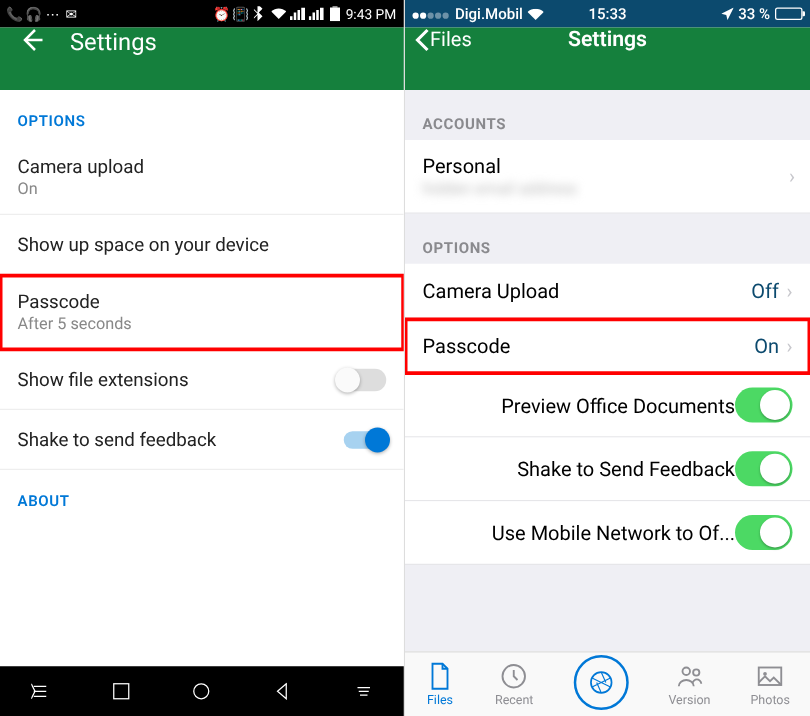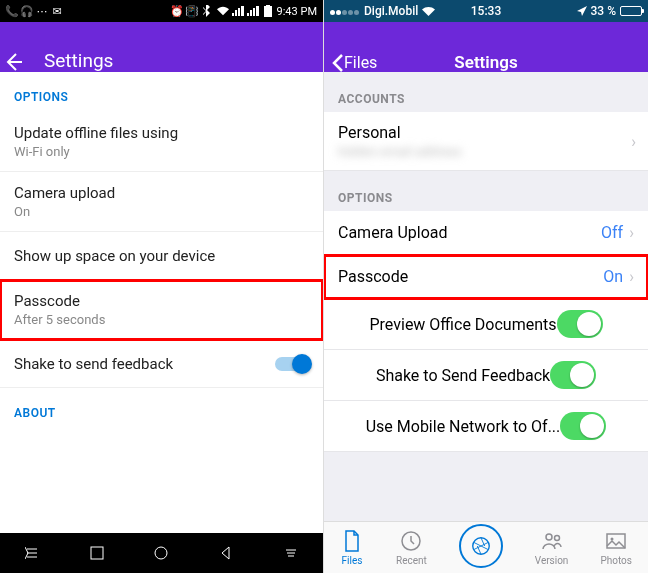--- a/index.html
+++ b/index.html
@@ -13,42 +13,42 @@
 .statusbar-a .sl { display:flex; gap:3px; }
 .statusbar-a .sr { display:flex; gap:3px; align-items:center; }
 .sicon { width:12px; height:12px; display:inline-flex; align-items:center; justify-content:center; }
 
 
 .statusbar-i { background: #0c4a6e; color: #fff; height: 22px; display: flex; justify-content: space-between; align-items: center; padding: 0 6px; font-size: 12px; font-weight:500; }
 .statusbar-i .sc { position:absolute; left:0; right:0; text-align:center; }
 .statusbar-i .sl, .statusbar-i .sr { display:flex; gap:4px; align-items:center; z-index:1; }
 
 
-.header { background: #6d28d9; color: #fff; height: 50px; display: flex; align-items: flex-end; padding: 0 4px; }
+.header { background: #15803d; color: #fff; height: 50px; display: flex; align-items: flex-start; padding: 0 16px; }
 .header-a .back { margin-right: 20px; }
 .header-a .title { font-size: 19px; font-weight: 400; }
 .header-i { justify-content: center; position: relative; }
 .header-i .back { position: absolute; left: 8px; display:flex; align-items:center; font-size:16px; }
 .header-i .title { font-size: 17px; font-weight: 600; }
 
 
 .content { flex: 1; background: #fff; overflow: hidden; }
 .content-i { background: #efeff4; }
 
 .sec-label-a { color: #0078d7; font-size: 12px; font-weight: 600; padding: 18px 14px 8px; letter-spacing: 0.5px; }
 .sec-label-i { color: #8a8a8e; font-size: 12px; font-weight: 700; padding: 20px 14px 6px; letter-spacing: 0.5px; }
 
 .row-a { padding: 12px 14px; border-bottom: 1px solid #eee; display:flex; align-items:center; justify-content:space-between; min-height:48px; }
 .row-a .txt { display:flex; flex-direction:column; }
 .row-a .primary { font-size: 15px; color: #222; }
 .row-a .secondary { font-size: 13px; color: #888; margin-top:2px; }
 
-.row-i { background:#fff; padding: 11px 14px; border-bottom: 1px solid #e6e6e9; display:flex; align-items:center; justify-content:center; min-height:44px; }
+.row-i { background:#fff; padding: 11px 14px; border-bottom: 1px solid #e6e6e9; display:flex; align-items:center; justify-content:flex-end; min-height:44px; }
 .row-i .primary { font-size: 16px; color: #000; }
-.row-i .val { font-size: 16px; color: #3b82f6; margin-left:auto; margin-right:6px; }
+.row-i .val { font-size: 16px; color: #0c4a6e; margin-left:auto; margin-right:6px; }
 .row-i .chev { color: #c7c7cc; }
 .row-i .blurred { filter: blur(4px); color:#bbb; font-size:13px; margin-top:2px; display:block; }
 .row-acct { flex-direction:column; align-items:flex-start; }
 
 .toggle-off { width: 40px; height: 18px; background: #ddd; border-radius: 10px; position:relative; }
 .toggle-off::after { content:''; width:20px; height:20px; background:#fafafa; border-radius:50%; position:absolute; top:-1px; left:-1px; box-shadow:0 1px 3px rgba(0,0,0,.3); }
 .toggle-on-a { width: 34px; height: 14px; background: #a7d2f0; border-radius: 10px; position:relative; }
 .toggle-on-a::after { content:''; width:20px; height:20px; background:#0078d7; border-radius:50%; position:absolute; top:-3px; right:-3px; box-shadow:0 1px 3px rgba(0,0,0,.3); }
 .toggle-on-i { width: 46px; height: 28px; background: #4cd964; border-radius: 14px; position:relative; }
 .toggle-on-i::after { content:''; width:24px; height:24px; background:#fff; border-radius:50%; position:absolute; top:2px; right:2px; box-shadow:0 1px 2px rgba(0,0,0,.3); }
@@ -123,40 +123,40 @@
           <path d="M4 10h14" stroke="#fff" stroke-width="2"></path>
         </svg>
       </span>
     <span class="title">Settings</span>
   </div>
   <div class="content">
     <div class="sec-label-a">OPTIONS</div>
 
     <div class="row-a">
       <div class="txt">
-        <span class="primary">Update offline files using</span>
-        <span class="secondary">Wi-Fi only</span>
-      </div>
-    </div>
-    <div class="row-a">
-      <div class="txt">
         <span class="primary">Camera upload</span>
         <span class="secondary">On</span>
       </div>
     </div>
     <div class="row-a">
       <div class="txt">
           <span class="primary">Show up space on your device</span>
         </div>
     </div>
     <div class="row-a highlight">
       <div class="txt">
         <span class="primary">Passcode</span>
         <span class="secondary">After 5 seconds</span>
       </div>
+    </div>
+    <div class="row-a">
+      <div class="txt">
+          <span class="primary">Show file extensions</span>
+        </div>
+      <div class="toggle-off"></div>
     </div>
     <div class="row-a">
       <div class="txt">
           <span class="primary">Shake to send feedback</span>
         </div>
       <div class="toggle-on-a"></div>
     </div>
 
     <div class="sec-label-a">ABOUT</div>
   </div>

